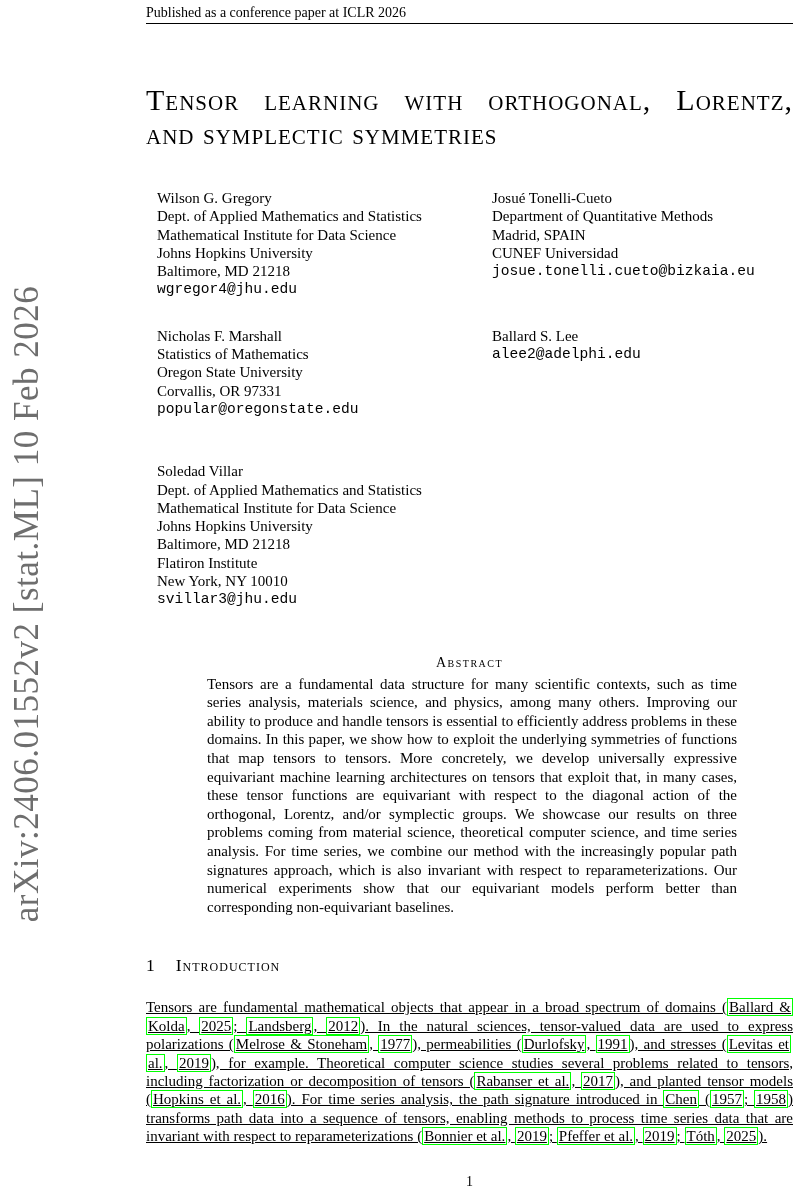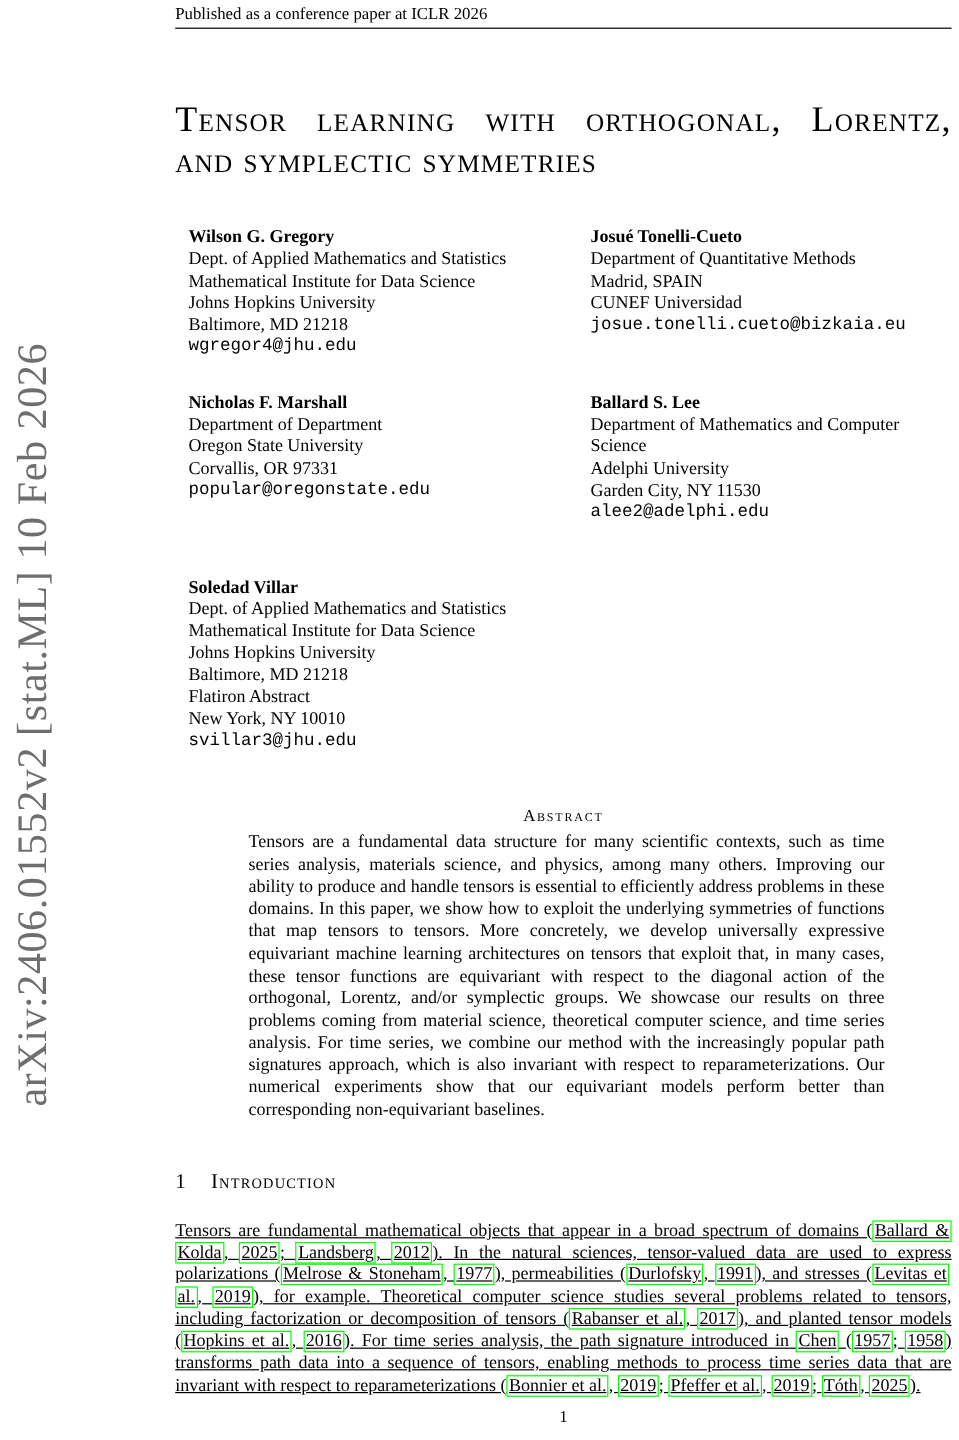--- a/index.html
+++ b/index.html
@@ -21,21 +21,21 @@
   }
   .title-line1 { text-align:justify; text-align-last:justify; -moz-text-align-last:justify; }
   .title-line2 { margin-top:3px; }
 
   .authors-grid {
     margin-top:40px; padding-left:11px;
     display:grid; grid-template-columns:335px 1fr; row-gap:28px;
     font-size:15px; line-height:18.3px;
   }
   .author-block:nth-child(5) { margin-top:16px; }
-  .author-name { font-weight:bold; }
+  .author-name { font-weight:normal; }
   .author-email {
     font-family:"Liberation Mono", monospace;
     font-size:14.6px; letter-spacing:0px; white-space:nowrap;
   }
 
   .abstract-section { margin-top:46px; }
   .abstract-heading {
     text-align:center; font-variant:small-caps;
     font-size:14px; letter-spacing:1.5px;
   }
@@ -105,45 +105,40 @@
             <div>Department of Quantitative Methods</div>
             <div>Madrid, SPAIN</div>
             <div>CUNEF Universidad</div>
           </div>
         <div class="author-email">josue.tonelli.cueto@bizkaia.eu</div>
       </div>
 
       <div class="author-block">
         <div class="author-name">Nicholas F. Marshall</div>
         <div class="author-affiliation-lines">
-            <div>Department of Department</div>
+            <div>Statistics of Mathematics</div>
             <div>Oregon State University</div>
             <div>Corvallis, OR 97331</div>
           </div>
         <div class="author-email">popular@oregonstate.edu</div>
       </div>
 
       <div class="author-block">
         <div class="author-name">Ballard S. Lee</div>
-        <div class="author-affiliation-lines">
-            <div>Department of Mathematics and Computer Science</div>
-            <div>Adelphi University</div>
-            <div>Garden City, NY 11530</div>
-          </div>
         <div class="author-email">alee2@adelphi.edu</div>
       </div>
 
       <div class="author-block">
         <div class="author-name">Soledad Villar</div>
         <div class="author-affiliation-lines">
             <div>Dept. of Applied Mathematics and Statistics</div>
             <div>Mathematical Institute for Data Science</div>
             <div>Johns Hopkins University</div>
             <div>Baltimore, MD 21218</div>
-            <div>Flatiron Abstract</div>
+            <div>Flatiron Institute</div>
             <div>New York, NY 10010</div>
           </div>
         <div class="author-email">svillar3@jhu.edu</div>
       </div>
     </div>
 
     <div class="abstract-section">
       <div class="abstract-heading">Abstract</div>
       <p class="abstract-body">Tensors are a fundamental data structure for many scientific contexts, such as time series analysis, materials science, and physics, among many others. Improving our ability to produce and handle tensors is essential to efficiently address problems in these domains. In this paper, we show how to exploit the underlying symmetries of functions that map tensors to tensors. More concretely, we develop universally expressive equivariant machine learning architectures on tensors that exploit that, in many cases, these tensor functions are equivariant with respect to the diagonal action of the orthogonal, Lorentz, and/or symplectic groups. We showcase our results on three problems coming from material science, theoretical computer science, and time series analysis. For time series, we combine our method with the increasingly popular path signatures approach, which is also invariant with respect to reparameterizations. Our numerical experiments show that our equivariant models perform better than corresponding non-equivariant baselines.</p>
     </div>

